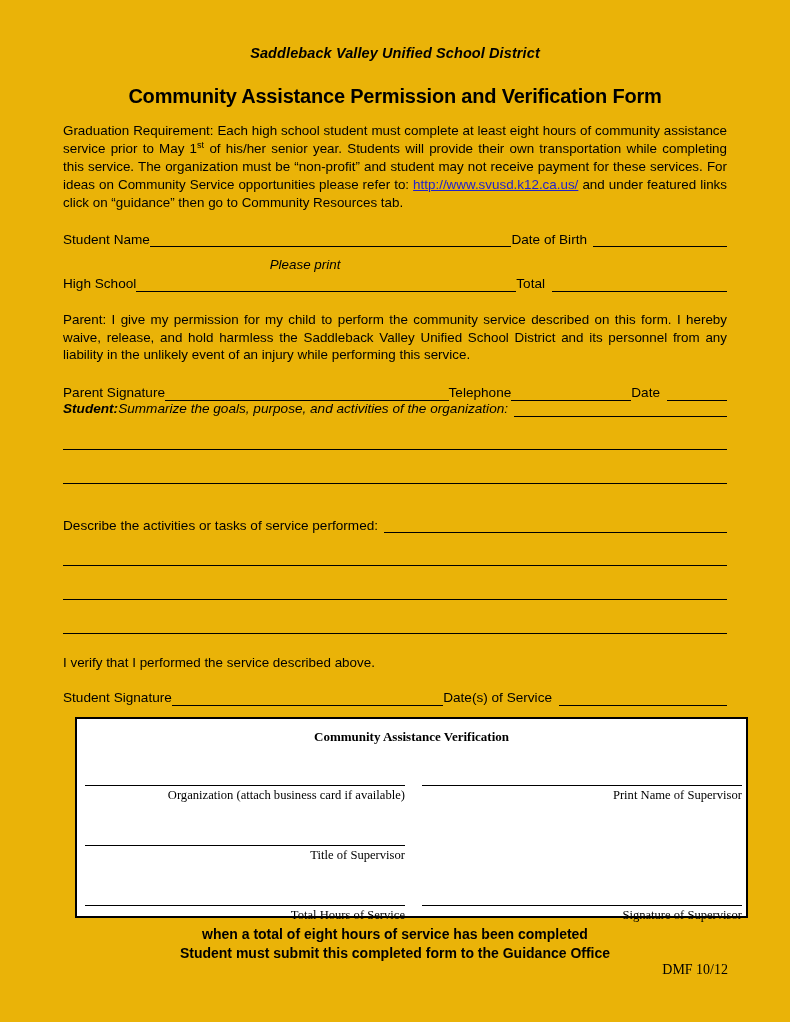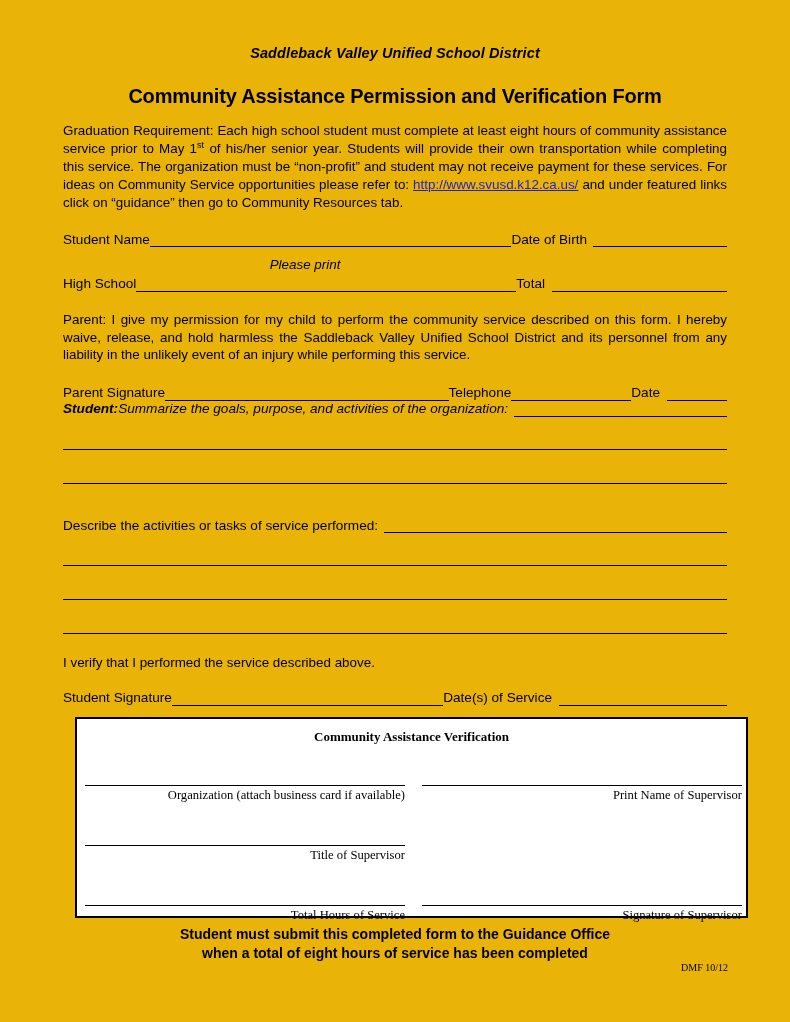--- a/index.html
+++ b/index.html
@@ -157,21 +157,21 @@
     text-align: center;
     font-weight: bold;
     font-size: 14px;
     line-height: 1.33;
   }
   .stamp {
     position: absolute;
     right: 62px;
     top: 962px;
     font-family: "Liberation Serif", serif;
-    font-size: 10px;
+    font-size: 14px;
   }
 </style>
 </head>
 <body>
 
 <div class="page">
 
   <div class="content">
 
     <div class="district">Saddleback Valley Unified School District</div>
@@ -265,18 +265,18 @@
         <div class="verif-cell">
           <div class="cline"></div>
           <div class="clabel">Signature of Supervisor</div>
         </div>
       </div>
 
     </div>
   </div>
 
   <div class="footer">
+    <div>when a total of eight hours of service has been completed</div>
     <div>Student must submit this completed form to the Guidance Office</div>
-    <div>when a total of eight hours of service has been completed</div>
   </div>
   <div class="stamp">DMF 10/12</div>
 
 </div>
 
 </body></html>

